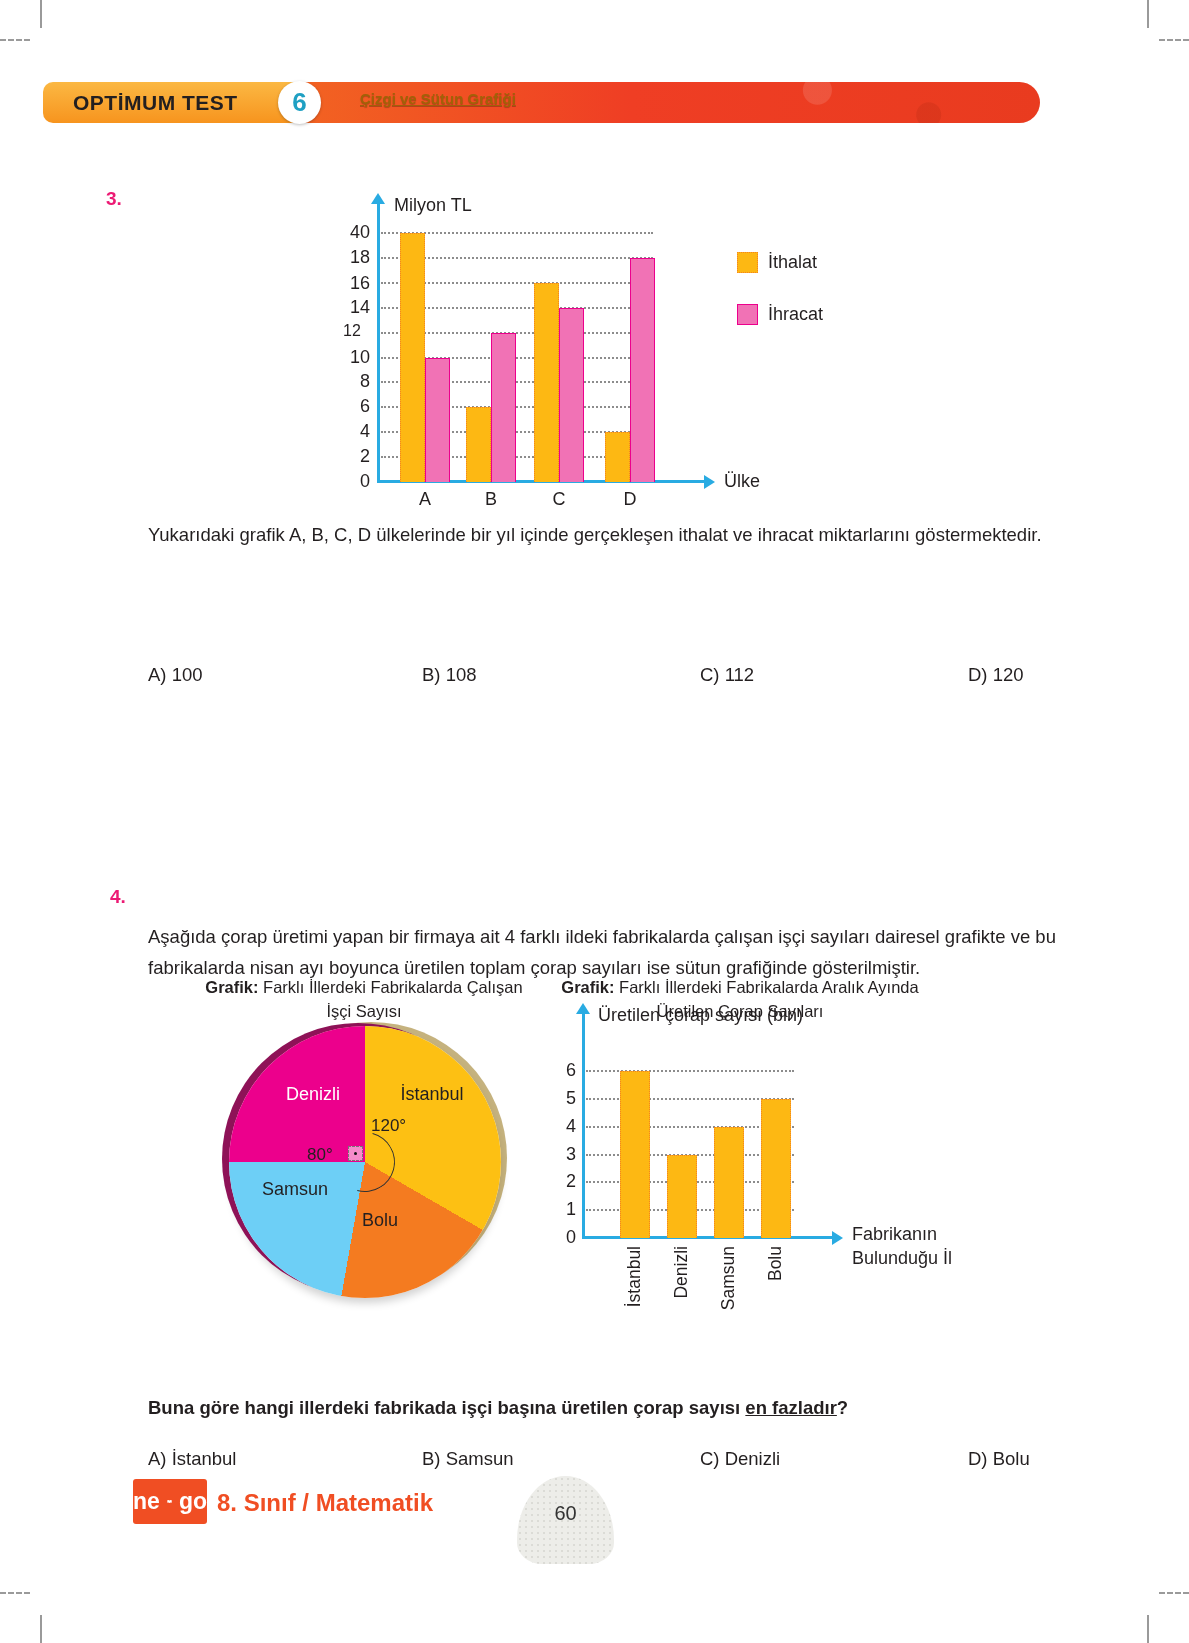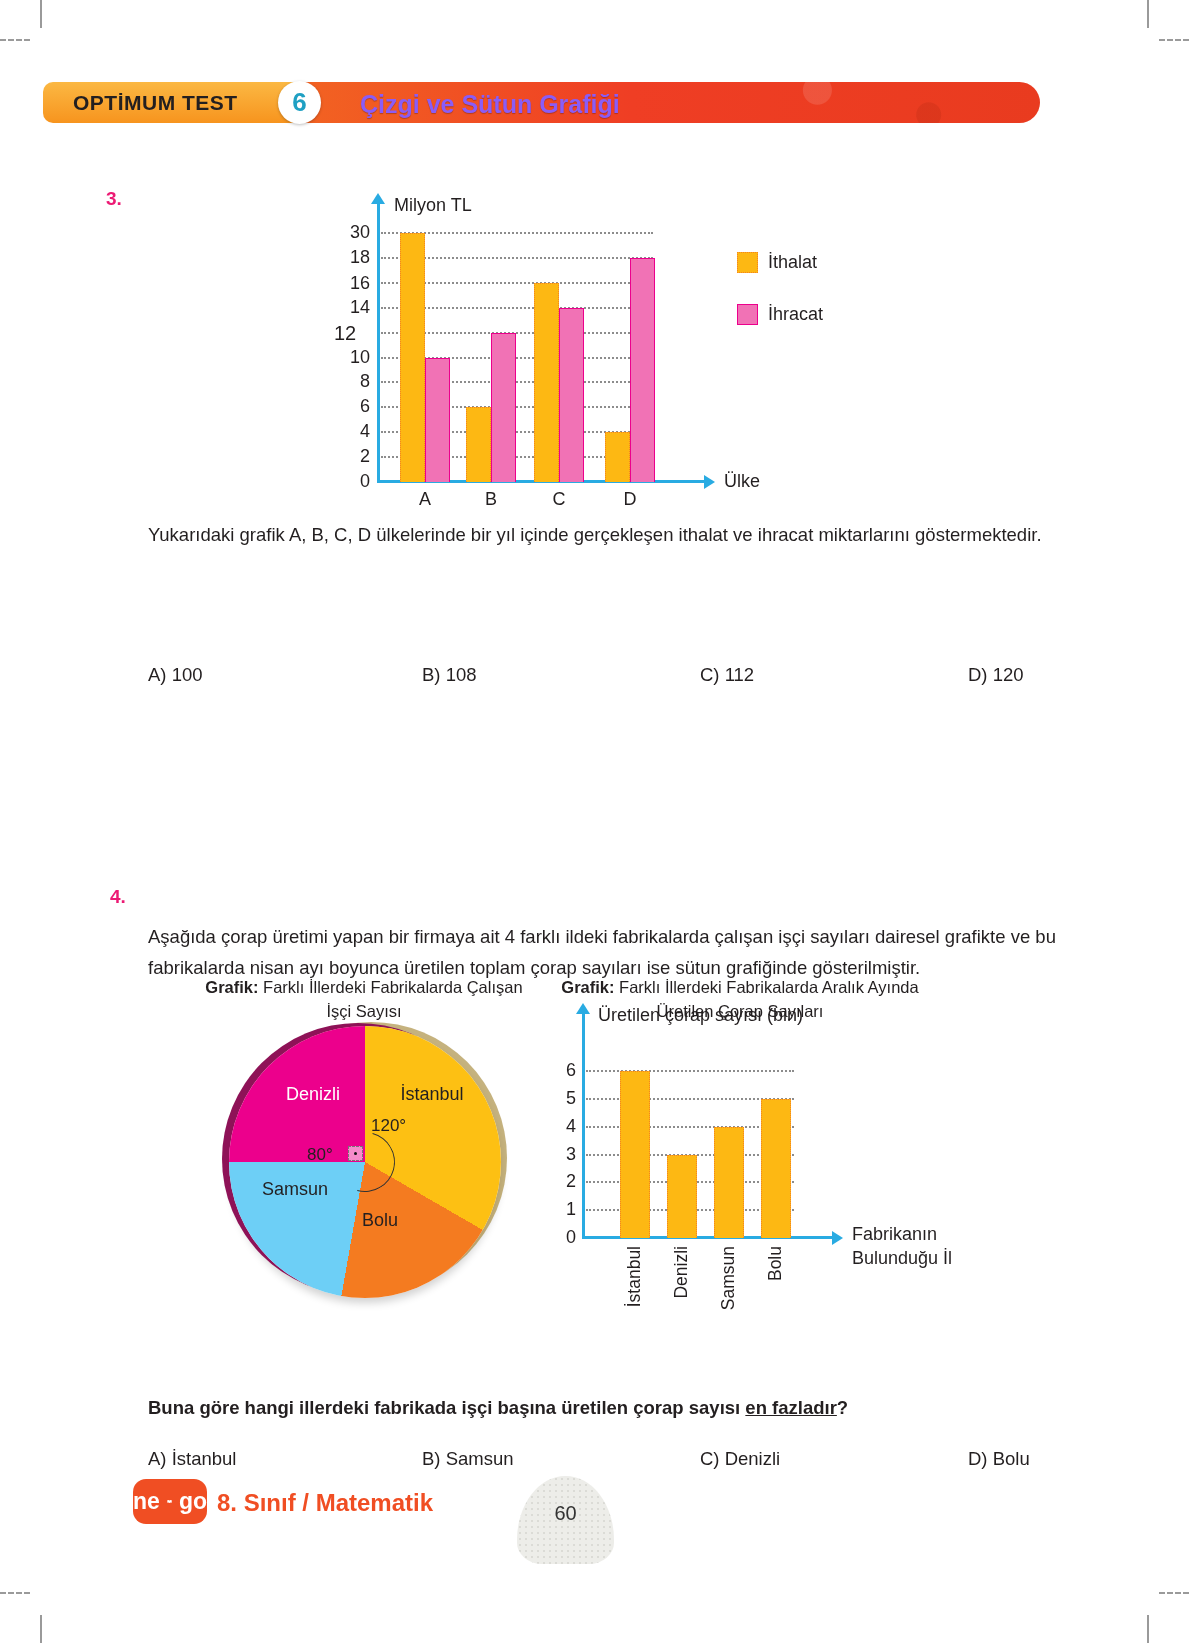--- a/index.html
+++ b/index.html
@@ -14,21 +14,21 @@
     background:linear-gradient(180deg,#FBB843,#F7941E);}
   .hdr-red{position:absolute;left:255px;top:0;width:742px;height:41px;border-radius:0 21px 21px 0;
     background:
       radial-gradient(circle at 70% 20%, rgba(255,255,255,.12) 0 14px, transparent 15px),
       radial-gradient(circle at 85% 80%, rgba(120,20,0,.12) 0 12px, transparent 13px),
       linear-gradient(90deg,#F26322,#EF3E24 45%,#E93B1F);}
   .hdr-left-label{position:absolute;left:30px;top:9px;font-size:21px;font-weight:bold;letter-spacing:.5px;color:#231F20;}
   .hdr-circle{position:absolute;left:235px;top:-1px;width:43px;height:43px;border-radius:50%;background:#fff;
     box-shadow:0 1px 3px rgba(0,0,0,.25);display:flex;align-items:center;justify-content:center;}
   .hdr-circle span{color:#1FA0C3;font-size:26px;font-weight:bold;}
-  .hdr-title{position:absolute;left:317px;top:8px;font-size:25px;font-weight:bold;color:#8b5cf6;text-shadow:0 1px 1px rgba(0,0,0,.25);}
+  .hdr-title{position:absolute;left:317px;top:8px;font-size:15px;font-weight:bold;color:#a16207;text-shadow:0 1px 1px rgba(0,0,0,.25);text-decoration:underline;}
   
   .qnum{position:absolute;font-size:19px;font-weight:bold;color:#EC1A74;}
   .para{position:absolute;font-size:18.5px;line-height:1.65;color:#231F20;}
   .bold-q{position:absolute;font-size:18.5px;line-height:1.7;font-weight:bold;color:#231F20;}
   .opt{position:absolute;font-size:18.5px;color:#231F20;}
   
   .chart{position:absolute;}
   .yaxis{position:absolute;width:3px;background:#29ABE2;}
   .xaxis{position:absolute;height:3px;background:#29ABE2;}
   .arrow-up{position:absolute;width:0;height:0;border-left:7px solid transparent;border-right:7px solid transparent;border-bottom:11px solid #29ABE2;}
@@ -42,21 +42,21 @@
   .chart-title{position:absolute;font-size:16.5px;line-height:1.45;text-align:center;color:#231F20;}
   .chart-title b{font-weight:bold;}
   
   .pie{position:absolute;left:229px;top:1026px;width:272px;height:272px;border-radius:50%;
     box-shadow:-7px -3px 0 #8E1257, 6px -4px 0 rgba(150,115,20,.55), 0 5px 8px rgba(0,0,0,.18);}
   .pie-arc{position:absolute;left:106px;top:106px;width:58px;height:58px;border-radius:50%;
     border:1.6px solid transparent;border-right-color:#333;border-bottom-color:#333;transform:rotate(-30deg);}
   .right-angle{position:absolute;left:119px;top:120px;width:13px;height:13px;border:1px dashed #777;background:rgba(255,255,255,.55);}
   .right-angle i{position:absolute;left:5px;top:5px;width:3px;height:3px;border-radius:50%;background:#111;}
   
-  .brand-box{position:absolute;left:133px;top:1479px;width:74px;height:45px;border-radius:13px;background:#F04E23;
+  .brand-box{position:absolute;left:133px;top:1479px;width:74px;height:45px;border-radius:3px;background:#F04E23;
     display:flex;align-items:center;justify-content:flex-end;gap:7px;}
   .brand-box b{color:#fff;font-size:23px;font-weight:bold;}
   .series-text{position:absolute;left:217px;top:1489px;font-size:24px;font-weight:bold;color:#F04E23;}
   .page-dome{position:absolute;left:517px;top:1476px;width:97px;height:88px;background:#EDEDE9;
     background-image:radial-gradient(circle,#DBDBD6 1px,transparent 1.3px);background-size:6px 6px;
     border-radius:50px 50px 26px 26px/66px 66px 22px 22px;text-align:center;}
   .page-dome span{display:inline-block;margin-top:26px;font-size:20px;color:#333;}
   .underlined{text-decoration:underline;}
 </style>
 </head>
@@ -104,29 +104,29 @@
       <div style="position: absolute; left: 0px; top: 256.1px; width: 36px; text-align: right; font-size: 18px;">2</div>
       <div style="position: absolute; left: 47px; top: 266.1px; width: 272px; border-top: 2px dotted rgb(140, 140, 140);"></div>
       <div style="position: absolute; left: 0px; top: 231.2px; width: 36px; text-align: right; font-size: 18px;">4</div>
       <div style="position: absolute; left: 47px; top: 241.2px; width: 272px; border-top: 2px dotted rgb(140, 140, 140);"></div>
       <div style="position: absolute; left: 0px; top: 206.3px; width: 36px; text-align: right; font-size: 18px;">6</div>
       <div style="position: absolute; left: 47px; top: 216.3px; width: 272px; border-top: 2px dotted rgb(140, 140, 140);"></div>
       <div style="position: absolute; left: 0px; top: 181.4px; width: 36px; text-align: right; font-size: 18px;">8</div>
       <div style="position: absolute; left: 47px; top: 191.4px; width: 272px; border-top: 2px dotted rgb(140, 140, 140);"></div>
       <div style="position: absolute; left: 0px; top: 156.5px; width: 36px; text-align: right; font-size: 18px;">10</div>
       <div style="position: absolute; left: 47px; top: 166.5px; width: 272px; border-top: 2px dotted rgb(140, 140, 140);"></div>
-      <div style="position: absolute; left: 0px; top: 131.6px; width: 36px; text-align: left; font-size: 20px;">12</div>
+      <div style="position: absolute; left: 0px; top: 131.6px; width: 36px; text-align: center; font-size: 16px;">12</div>
       <div style="position: absolute; left: 47px; top: 141.6px; width: 272px; border-top: 2px dotted rgb(140, 140, 140);"></div>
       <div style="position: absolute; left: 0px; top: 106.7px; width: 36px; text-align: right; font-size: 18px;">14</div>
       <div style="position: absolute; left: 47px; top: 116.7px; width: 272px; border-top: 2px dotted rgb(140, 140, 140);"></div>
       <div style="position: absolute; left: 0px; top: 83px; width: 36px; text-align: right; font-size: 18px;">16</div>
       <div style="position: absolute; left: 47px; top: 91.8px; width: 272px; border-top: 2px dotted rgb(140, 140, 140);"></div>
       <div style="position: absolute; left: 0px; top: 56.9px; width: 36px; text-align: right; font-size: 18px;">18</div>
       <div style="position: absolute; left: 47px; top: 66.9px; width: 272px; border-top: 2px dotted rgb(140, 140, 140);"></div>
-      <div style="position: absolute; left: 0px; top: 32px; width: 36px; text-align: right; font-size: 18px;">30</div>
+      <div style="position: absolute; left: 0px; top: 32px; width: 36px; text-align: right; font-size: 18px;">40</div>
       <div style="position: absolute; left: 47px; top: 42px; width: 272px; border-top: 2px dotted rgb(140, 140, 140);"></div>
       <div style="position: absolute; left: 66px; top: 43px; width: 25px; height: 249px; background: rgb(253, 184, 19); border-top: 1.5px dotted rgb(245, 130, 32); border-right: 1.5px dotted rgb(245, 130, 32); border-left: 1.5px dotted rgb(245, 130, 32); border-image: initial; border-bottom: none; box-sizing: border-box;"></div>
       <div style="position: absolute; left: 91px; top: 167.5px; width: 25px; height: 124.5px; background: rgb(241, 114, 181); border-top: 1.5px solid rgb(236, 0, 140); border-right: 1.5px solid rgb(236, 0, 140); border-left: 1.5px solid rgb(236, 0, 140); border-image: initial; border-bottom: none; box-sizing: border-box;"></div>
       <div style="position: absolute; left: 76px; top: 299px; width: 30px; text-align: center; font-size: 18px;">A</div>
       <div style="position: absolute; left: 132px; top: 217.3px; width: 25px; height: 74.7px; background: rgb(253, 184, 19); border-top: 1.5px dotted rgb(245, 130, 32); border-right: 1.5px dotted rgb(245, 130, 32); border-left: 1.5px dotted rgb(245, 130, 32); border-image: initial; border-bottom: none; box-sizing: border-box;"></div>
       <div style="position: absolute; left: 157px; top: 142.6px; width: 25px; height: 149.4px; background: rgb(241, 114, 181); border-top: 1.5px solid rgb(236, 0, 140); border-right: 1.5px solid rgb(236, 0, 140); border-left: 1.5px solid rgb(236, 0, 140); border-image: initial; border-bottom: none; box-sizing: border-box;"></div>
       <div style="position: absolute; left: 142px; top: 299px; width: 30px; text-align: center; font-size: 18px;">B</div>
       <div style="position: absolute; left: 200px; top: 92.8px; width: 25px; height: 199.2px; background: rgb(253, 184, 19); border-top: 1.5px dotted rgb(245, 130, 32); border-right: 1.5px dotted rgb(245, 130, 32); border-left: 1.5px dotted rgb(245, 130, 32); border-image: initial; border-bottom: none; box-sizing: border-box;"></div>
       <div style="position: absolute; left: 225px; top: 117.7px; width: 25px; height: 174.3px; background: rgb(241, 114, 181); border-top: 1.5px solid rgb(236, 0, 140); border-right: 1.5px solid rgb(236, 0, 140); border-left: 1.5px solid rgb(236, 0, 140); border-image: initial; border-bottom: none; box-sizing: border-box;"></div>
       <div style="position: absolute; left: 210px; top: 299px; width: 30px; text-align: center; font-size: 18px;">C</div>

